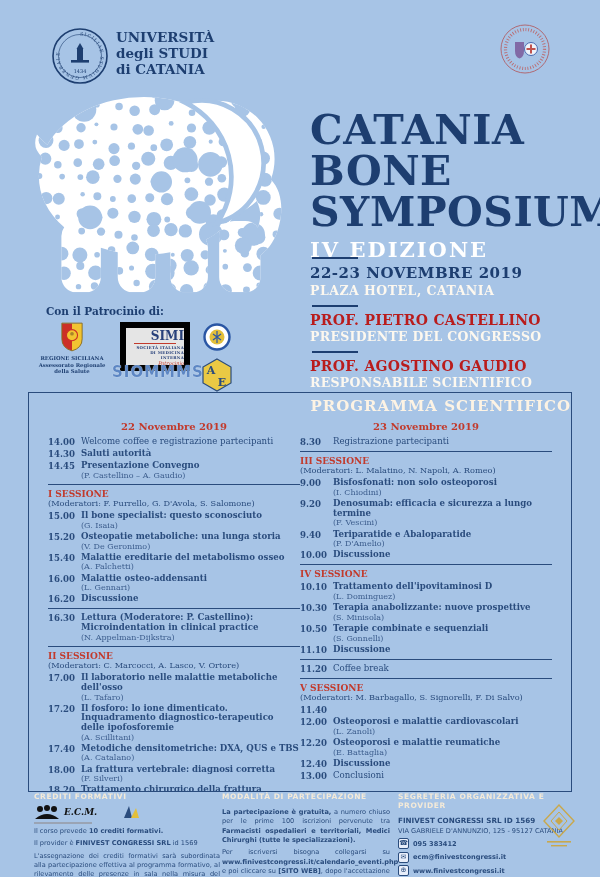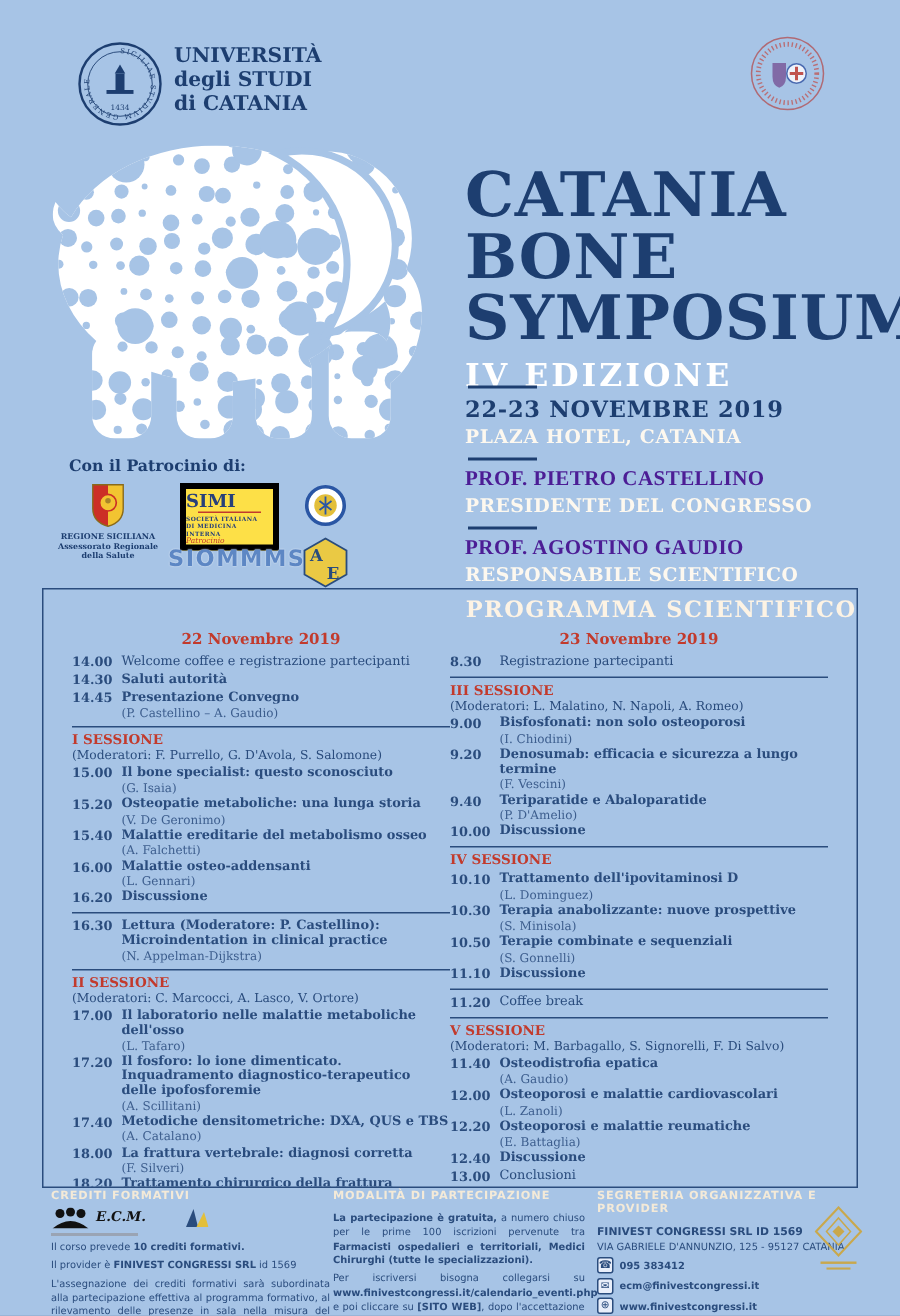--- a/index.html
+++ b/index.html
@@ -10,27 +10,27 @@
   
   .uni-name{left:116px;top:30px;font-size:13.5px;font-weight:600;color:#1d3e70;line-height:1.18;}
   .hosp{left:498px;top:22px;}
 
   
   .title-line{color:#1d3e70;font-weight:bold;font-size:41px;line-height:1.0;letter-spacing:.5px;}
   .edition{color:#fff;font-weight:bold;font-size:21px;letter-spacing:2px;}
   .hrule{width:46px;height:2px;background:#1d3e70;}
   .date-line{color:#1d3e70;font-weight:bold;font-size:15px;letter-spacing:.5px;}
   .venue-line{color:#fdf8ef;font-weight:bold;font-size:12.5px;letter-spacing:.5px;}
-  .prof-name{color:#4c1d95;font-weight:bold;font-size:14px;letter-spacing:.3px;font-family:Liberation Serif, serif;}
+  .prof-name{color:#b91c1c;font-weight:bold;font-size:14px;letter-spacing:.3px;}
   .prof-role{color:#fdf8ef;font-weight:bold;font-size:12.5px;letter-spacing:.3px;}
 
   
   .pat-label{font-size:10.5px;color:#1d3e70;font-weight:600;}
   .reg-text{font-size:5.3px;font-weight:bold;color:#1d3e70;text-align:center;line-height:1.25;}
-  .simi-box{width:58px;height:37px;background:#fde047;border:4px solid #000000;text-align:left;}
+  .simi-box{width:58px;height:37px;background:#e5e5e5;border:6px solid #000000;text-align:right;}
   .simi-name{font-size:12px;font-weight:bold;color:#27407a;line-height:1;margin-top:2px;}
   .simi-sub{font-size:3.9px;font-weight:bold;color:#27407a;letter-spacing:.3px;line-height:1.3;}
   .simi-pat{font-size:5px;color:#c23a2c;font-style:italic;}
   .siommms{font-size:15px;font-weight:bold;color:#5d87c4;letter-spacing:1px;
            text-shadow:0 0 1px #ffffff;font-family:"DejaVu Sans","Liberation Sans",sans-serif;}
 
   
   .panel{left:28px;top:392px;width:542px;height:398px;border:1px solid #2a4c7d;overflow:hidden;}
   .panel-head{text-align:right;color:#fdf3e4;font-weight:bold;font-size:15px;letter-spacing:1px;margin-top:4px;}
   .cols{display:flex;justify-content:center;padding:4px 12px 0 12px;}
@@ -554,24 +554,20 @@
                 <div class="ptitle light">Coffee break</div>
               </div>
             </div>
             <div class="pdiv"></div>
             <div class="sess">
               <div class="sessname">V SESSIONE</div>
               <div class="mods">(Moderatori: M. Barbagallo, S. Signorelli, F. Di Salvo)</div>
             </div>
             <div class="prow">
               <div class="ptime">11.40</div>
-              <div class="pbody">
-                <div class="ptitle">Osteodistrofia epatica</div>
-                <div class="pspk">(A. Gaudio)</div>
-              </div>
             </div>
             <div class="prow">
               <div class="ptime">12.00</div>
               <div class="pbody">
                 <div class="ptitle">Osteoporosi e malattie cardiovascolari</div>
                 <div class="pspk">(L. Zanoli)</div>
               </div>
             </div>
             <div class="prow">
               <div class="ptime">12.20</div>

